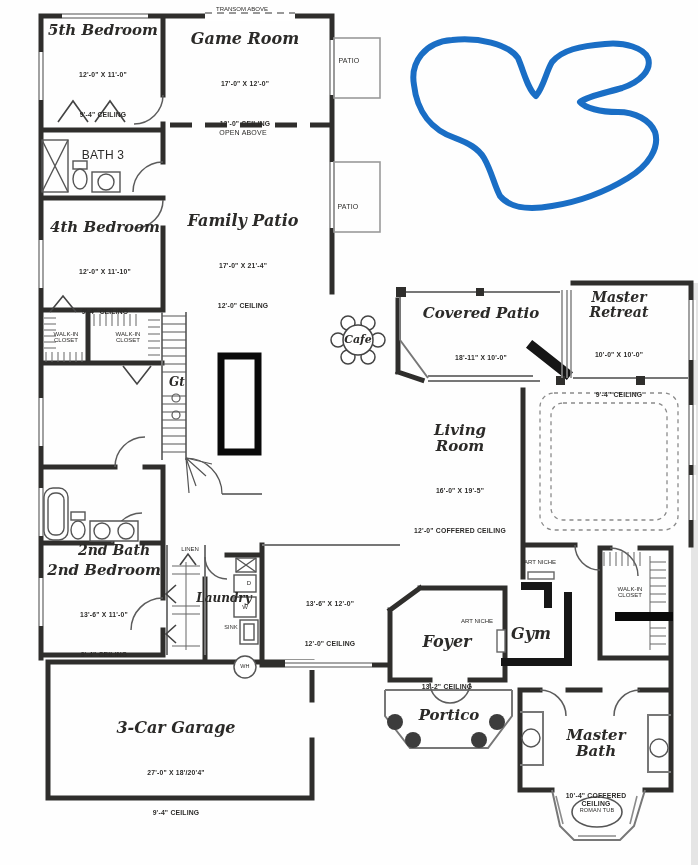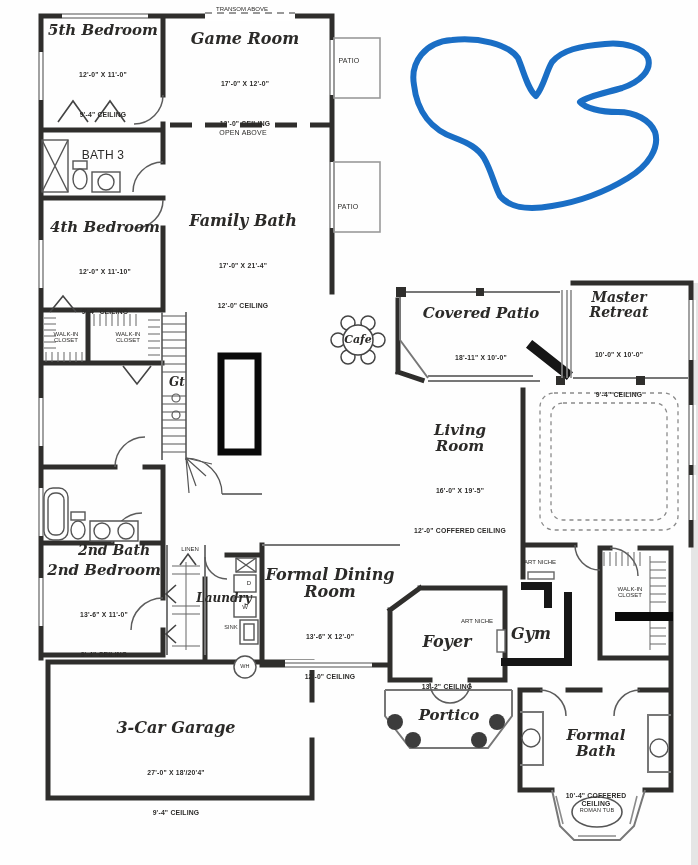--- a/index.html
+++ b/index.html
@@ -266,21 +266,21 @@
 
   <div class="lbl caps c12" style="left:103px;top:155px;"><span>BATH 3</span></div>
 
   <div class="lbl stack" style="left:105px;top:252px;">
     <span class="name n15">4th Bedroom</span>
     <span class="dim">12'-0" X 11'-10"</span>
     <span class="dim">9'-4" CEILING</span>
   </div>
 
   <div class="lbl stack" style="left:243px;top:245px;">
-    <span class="name n16">Family Bath</span>
+    <span class="name n16">Family Patio</span>
     <span class="dim">17'-0" X 21'-4"</span>
     <span class="dim">12'-0" CEILING</span>
   </div>
 
   <div class="lbl stack" style="left:481px;top:318px;">
     <span class="name n15">Covered Patio</span>
     <span class="dim">18'-11" X 10'-0"</span>
   </div>
 
   <div class="lbl stack" style="left:619px;top:329px;width:86px;">
@@ -314,21 +314,20 @@
     <span class="dim">9'-4" CEILING</span>
   </div>
 
   <div class="lbl name n12" style="left:224px;top:598px;"><span>Laundry</span></div>
   <div class="lbl caps c6" style="left:249px;top:583px;"><span>D</span></div>
   <div class="lbl caps c6" style="left:245px;top:607px;"><span>W</span></div>
   <div class="lbl caps c5" style="left:231px;top:628px;"><span>SINK</span></div>
   <div class="lbl caps c5" style="left:245px;top:667px;"><span>WH</span></div>
 
   <div class="lbl stack" style="left:330px;top:608px;width:150px;">
-    <span class="name n16 wrap">Formal Dining Room</span>
     <span class="dim">13'-6" X 12'-0"</span>
     <span class="dim">12'-0" CEILING</span>
   </div>
 
   <div class="lbl stack" style="left:447px;top:646px;">
     <span class="name n16">Foyer</span>
     <span class="dim">13'-2" CEILING</span>
   </div>
 
   <div class="lbl caps c6 wrap" style="left:540px;top:562px;width:34px;"><span>ART NICHE</span></div>
@@ -340,19 +339,19 @@
 
   <div class="lbl name n15" style="left:449px;top:716px;"><span>Portico</span></div>
 
   <div class="lbl stack" style="left:176px;top:752px;">
     <span class="name n16">3-Car Garage</span>
     <span class="dim">27'-0" X 18'/20'4"</span>
     <span class="dim">9'-4" CEILING</span>
   </div>
 
   <div class="lbl stack" style="left:596px;top:752px;width:90px;">
-    <span class="name n15 wrap">Formal Bath</span>
+    <span class="name n15 wrap">Master Bath</span>
     <span class="dim wrap">10'-4" COFFERED CEILING</span>
   </div>
 
   <div class="lbl caps c5 wrap" style="left:597px;top:811px;width:40px;"><span>ROMAN TUB</span></div>
 
 </div>
 
 </body></html>

